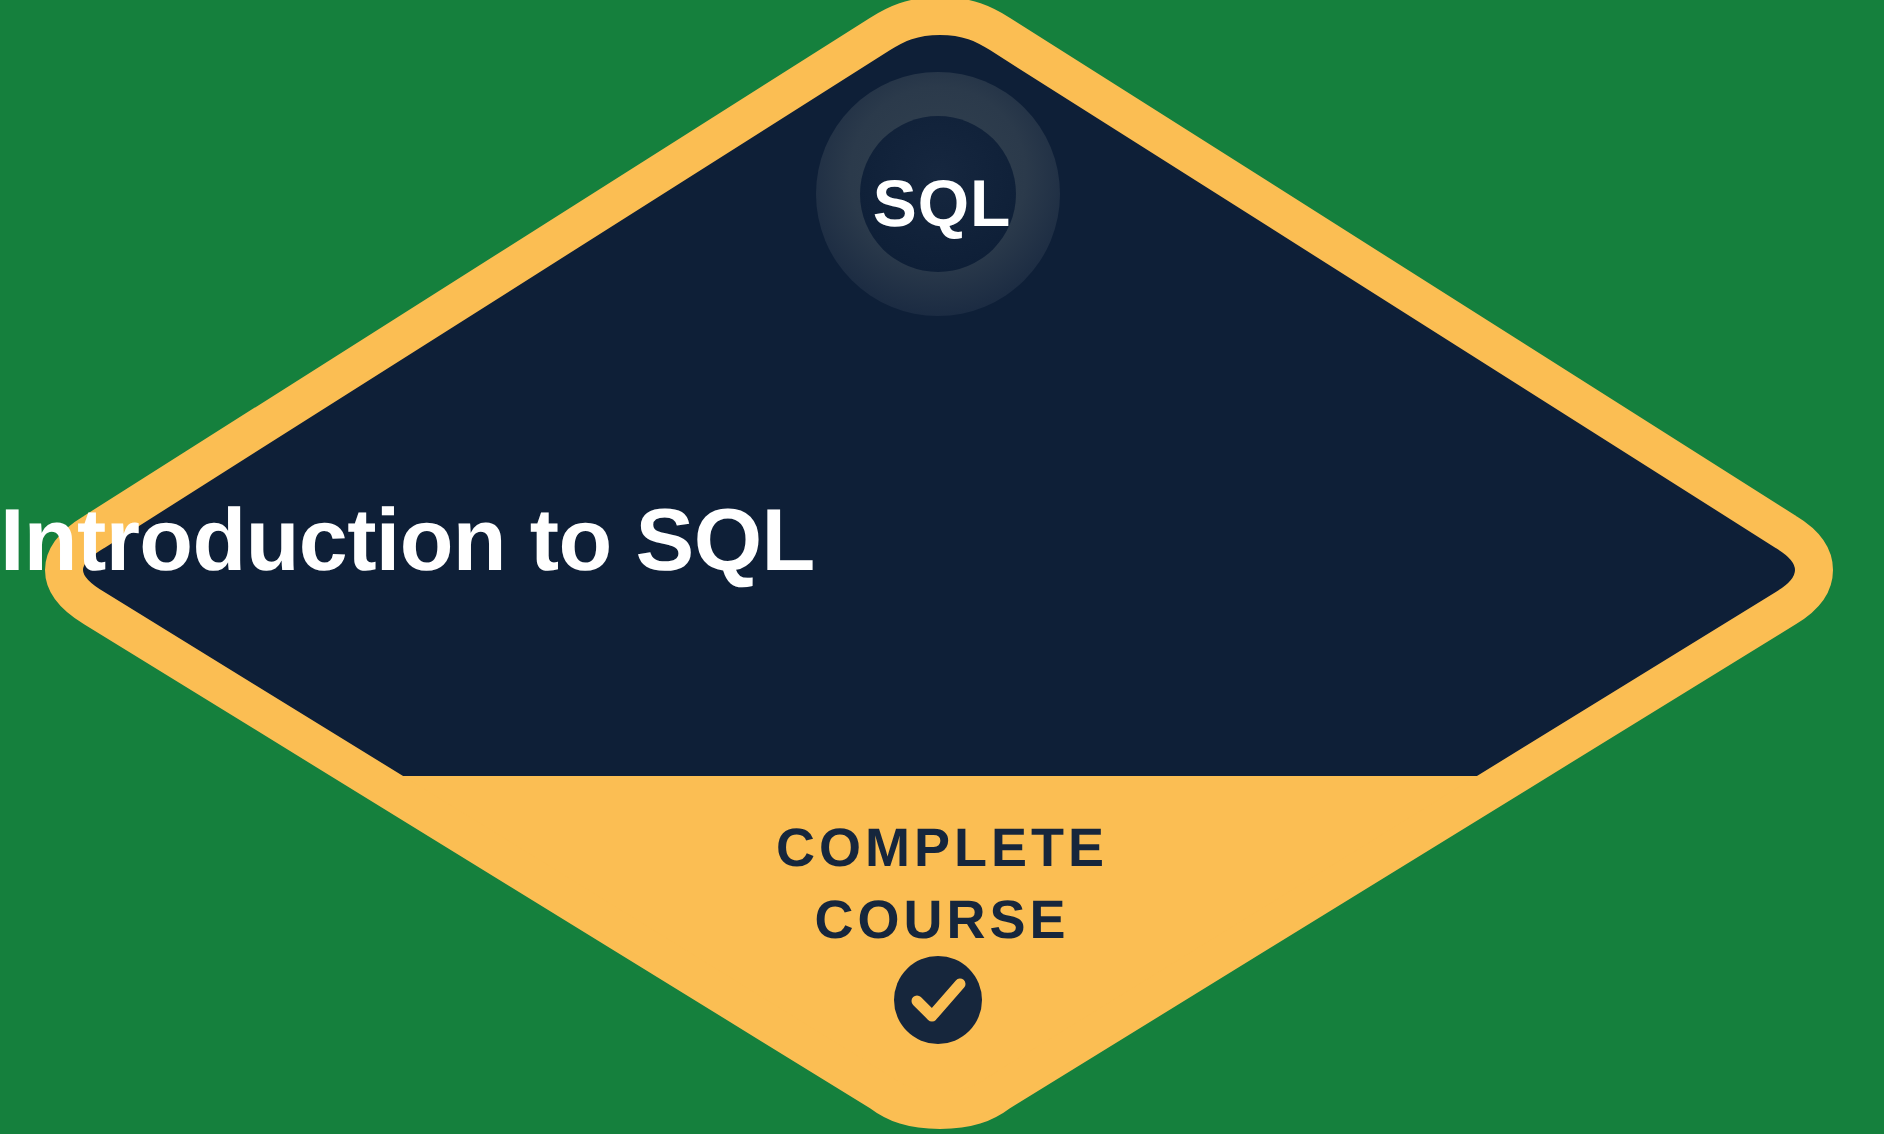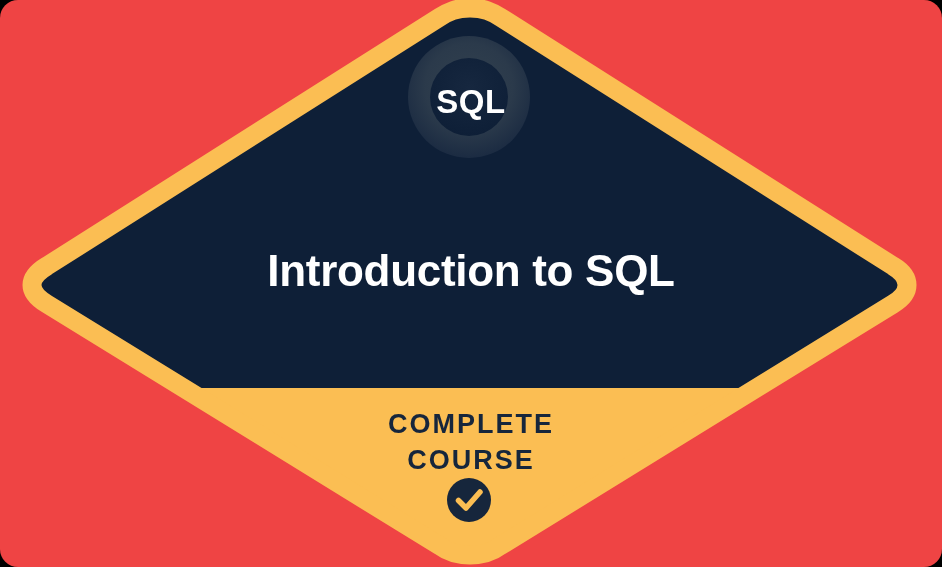--- a/index.html
+++ b/index.html
@@ -10,22 +10,21 @@
   body {
     width: 942px;
     height: 567px;
     overflow: hidden;
     font-family: "Liberation Sans", sans-serif;
   }
   #badge-stage {
     position: relative;
     width: 942px;
     height: 567px;
-    background: #ef4444;
-    border-radius: 18px;
+    background: #15803d;
   }
   #badge-svg {
     position: absolute;
     top: 0;
     left: 0;
     width: 942px;
     height: 567px;
     display: block;
   }
   .overlay-layer {
@@ -47,21 +46,21 @@
     font-weight: bold;
     letter-spacing: 0.5px;
     color: #ffffff;
     line-height: 44px;
   }
   .course-title {
     position: absolute;
     left: 0;
     top: 243px;
     width: 942px;
-    text-align: center;
+    text-align: left;
     font-family: "Liberation Sans", sans-serif;
     font-size: 44px;
     font-weight: bold;
     letter-spacing: -0.3px;
     color: #ffffff;
     line-height: 56px;
   }
   .status-block {
     position: absolute;
     left: 0;

